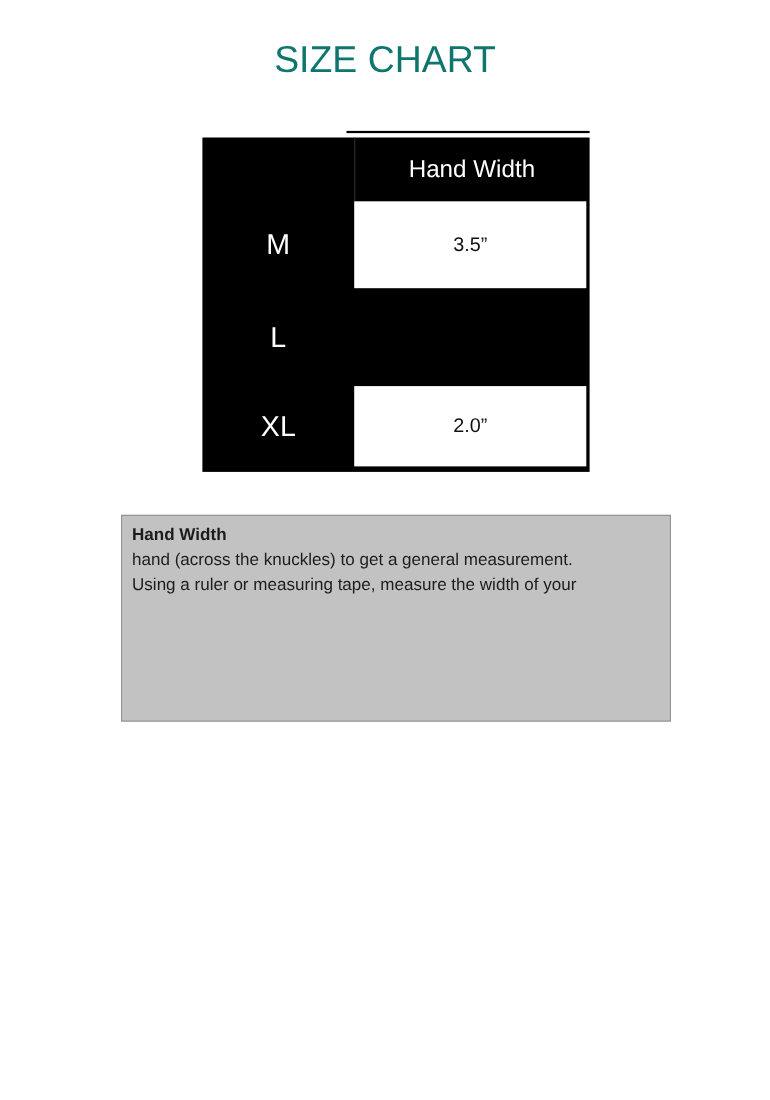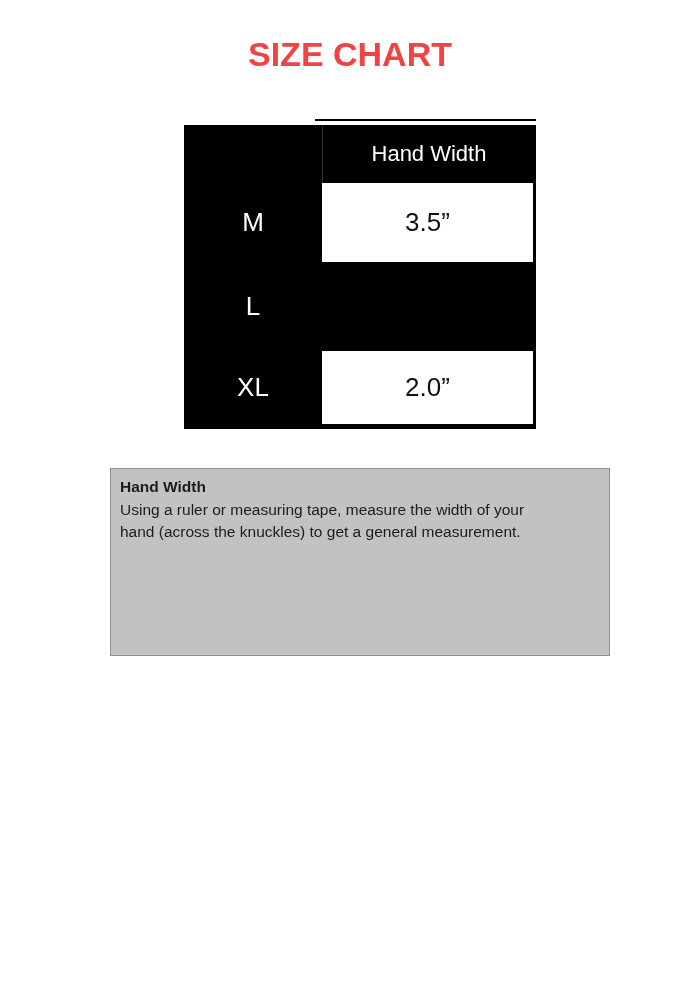--- a/index.html
+++ b/index.html
@@ -3,21 +3,21 @@
 <meta charset="utf-8">
 <style>
   * { margin: 0; padding: 0; box-sizing: border-box; }
   html, body { width: 700px; height: 1000px; background: #ffffff; }
   body { font-family: "Liberation Sans", sans-serif; position: relative; }
 
   .page { position: absolute; left: 0; top: 0; width: 700px; height: 1000px; background: #ffffff; }
 
   .title {
     position: absolute; top: 34px; left: 0; width: 700px;
-    text-align: center; font-size: 34px; font-weight: 700; color: #ef4444;
+    text-align: center; font-size: 34px; font-weight: 400; color: #0f766e;
     line-height: 40px;
   }
 
   
   .size-table {
     position: absolute; left: 184px; top: 125px;
     width: 352px; height: 304px; background: #000000;
   }
   .top-rule {
     position: absolute; left: 131px; top: -6px; width: 221px; height: 2px;
@@ -33,21 +33,21 @@
     color: #ffffff; font-size: 22px;
   }
   .row-label {
     position: absolute; left: 0; width: 138px;
     display: flex; align-items: center; justify-content: center;
     color: #ffffff; font-size: 26px;
   }
   .value-cell {
     position: absolute; left: 138px; width: 211px; background: #ffffff;
     display: flex; align-items: center; justify-content: center;
-    color: #111111; font-size: 26px;
+    color: #111111; font-size: 18px;
   }
   .rl-m, .vc-m  { top: 58px;  height: 79px; }
   .rl-l, .vc-l  { top: 142px; height: 79px; }
   .rl-xl, .vc-xl{ top: 226px; height: 73px; }
 
   
   .info-box {
     position: absolute; left: 110px; top: 468px; width: 500px; height: 188px;
     background: #c2c2c2; border: 1px solid #919191;
     padding: 7px 10px 0 9px;
@@ -73,18 +73,18 @@
     <div class="value-cell vc-m">3.5”</div>
 
     <div class="row-label rl-l">L</div>
 
     <div class="row-label rl-xl">XL</div>
     <div class="value-cell vc-xl">2.0”</div>
   </div>
 
   <div class="info-box">
     <div class="info-heading">Hand Width</div>
+    <div class="info-line">hand (across the knuckles) to get a general measurement.</div>
     <div class="info-line">Using a ruler or measuring tape, measure the width of your</div>
-    <div class="info-line">hand (across the knuckles) to get a general measurement.</div>
     <div class="info-gap"></div>
   </div>
 
 </div>
 
 </body></html>

